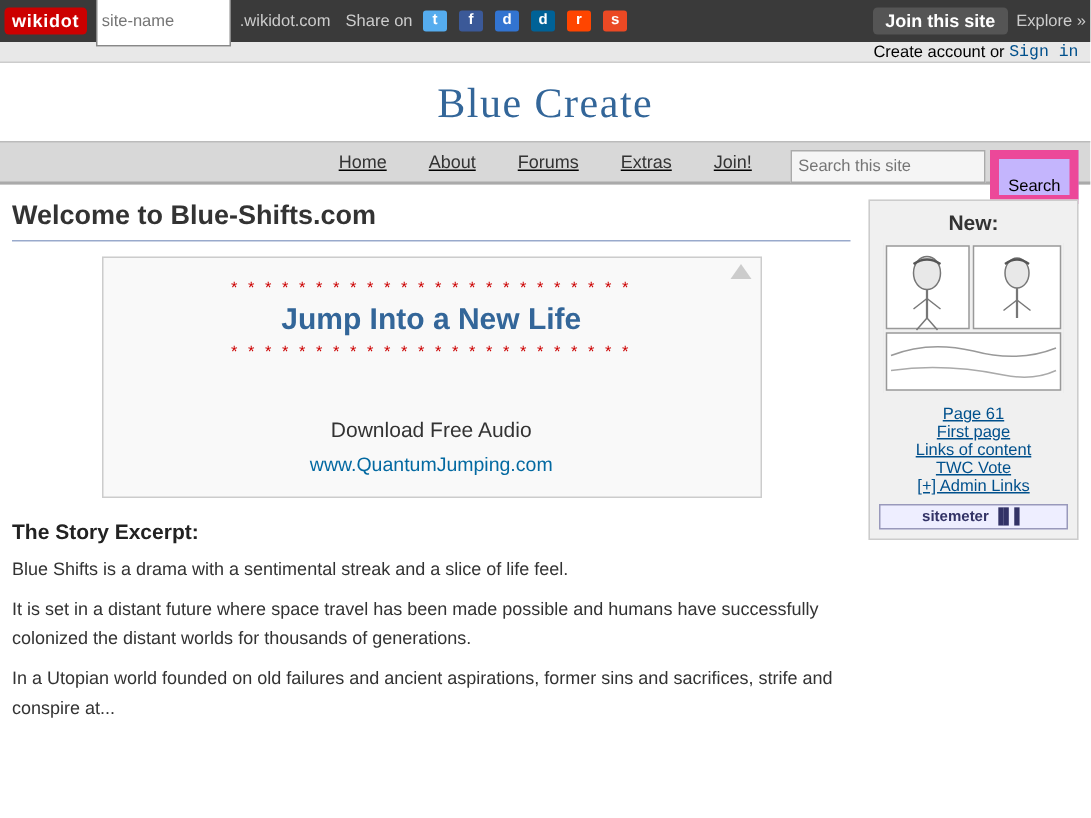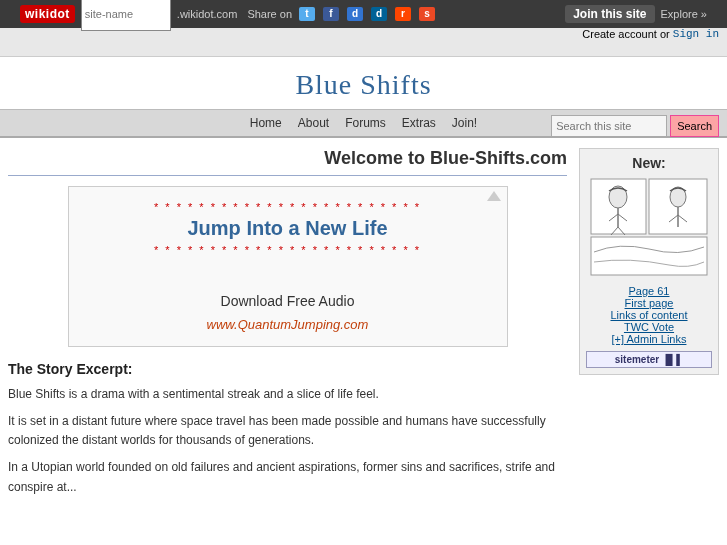--- a/index.html
+++ b/index.html
@@ -4,21 +4,21 @@
   <style>
     * { margin: 0; padding: 0; box-sizing: border-box; }
     body { font-family: Arial, sans-serif; font-size: 13px; background: #fff; width: 727px; }
 
     
     #topbar {
       background: #3a3a3a;
       height: 28px;
       display: flex;
       align-items: center;
-      padding: 0 20px;
+      padding: 0 3px;
       gap: 6px;
     }
     #wikidot-logo {
       background: #cc0000;
       color: #fff;
       font-weight: bold;
       font-size: 12px;
       padding: 2px 5px;
       border-radius: 3px;
       letter-spacing: 0.5px;
@@ -68,23 +68,23 @@
     }
     #explore-btn {
       color: #ccc;
       font-size: 11px;
       text-align: right;
     }
 
     
     #accountbar {
       background: #e8e8e8;
-      height: 29px;
+      height: 14px;
       display: flex;
-      align-items: flex-start;
+      align-items: flex-end;
       justify-content: flex-end;
       padding: 0 8px;
       border-bottom: 1px solid #ccc;
       font-size: 11px;
     }
     #accountbar a { color: #00508c; text-decoration: none; font-family: Liberation Mono, monospace; }
 
     
     #site-header {
       background: #fff;
@@ -101,45 +101,46 @@
 
     
     #search-area {
       position: absolute;
       top: 58px;
       right: 8px;
       display: flex;
       gap: 3px;
     }
     #search-input {
-      width: 116px;
+      width: 130px;
       height: 22px;
       border: 1px solid #aaa;
       font-size: 11px;
       padding: 0 4px;
       background: #f5f5f5;
     }
     #search-btn {
-      background: #fca5a5;
-      border: 1px solid #ec4899;
+      background: #c4b5fd;
+      border: 6px solid #ec4899;
       height: 22px;
       font-size: 11px;
-      padding: 0 6px;
+      padding: 12px 6px;
       cursor: pointer;
     }
 
     
     #navbar {
       background: #d8d8d8;
       border-top: 1px solid #bbb;
       border-bottom: 2px solid #aaa;
       display: flex;
       justify-content: center;
-      gap: 8px;
+      gap: 20px;
       padding: 4px 16px;
+      text-decoration: underline;
     }
     .nav-item {
       color: #333;
       font-size: 12px;
       text-decoration: none;
       padding: 2px 4px;
       cursor: pointer;
     }
 
     
@@ -154,21 +155,20 @@
     #main-content {
       flex: 1;
     }
     #page-title-text {
       font-size: 18px;
       color: #333;
       font-weight: bold;
       border-bottom: 1px solid #99aacc;
       padding-bottom: 6px;
       margin-bottom: 10px;
-      text-align: right;
     }
 
     
     #ad-block {
       border: 1px solid #ccc;
       background: #f9f9f9;
       text-align: center;
       padding: 14px 10px;
       margin-bottom: 14px;
       position: relative;
@@ -202,24 +202,23 @@
       font-size: 11px;
       letter-spacing: 2px;
     }
     #ad-subtext {
       font-size: 14px;
       color: #333;
       margin: 12px 0 4px 0;
       line-height: 1.6;
     }
     #ad-link {
-      color: #c2410c;
+      color: #0369a1;
       font-size: 13px;
       text-decoration: none;
-      font-style: italic;
     }
     #ad-cta-btn {
       display: inline-block;
       background: linear-gradient(180deg, #e84040 0%, #cc0000 100%);
       color: #fff;
       font-size: 20px;
       font-weight: bold;
       padding: 12px 50px;
       border-radius: 6px;
       margin-top: 14px;
@@ -318,21 +317,21 @@
   <span id="explore-btn">Explore »</span>
 </div>
 
 <div id="accountbar">
   <span>Create account or</span>&nbsp;
   <a>Sign in</a>
 </div>
 
 <div id="header-wrapper">
   <div id="site-header">
-    <h1 id="site-title">Blue Shifts</h1>
+    <h1 id="site-title">Blue Create</h1>
   </div>
   <div id="search-area">
     <input id="search-input" type="text" placeholder="Search this site" style="">
     <button id="search-btn">Search</button>
   </div>
 </div>
 
 <div id="navbar">
   <a class="nav-item">Home</a>
   <a class="nav-item">About</a>

